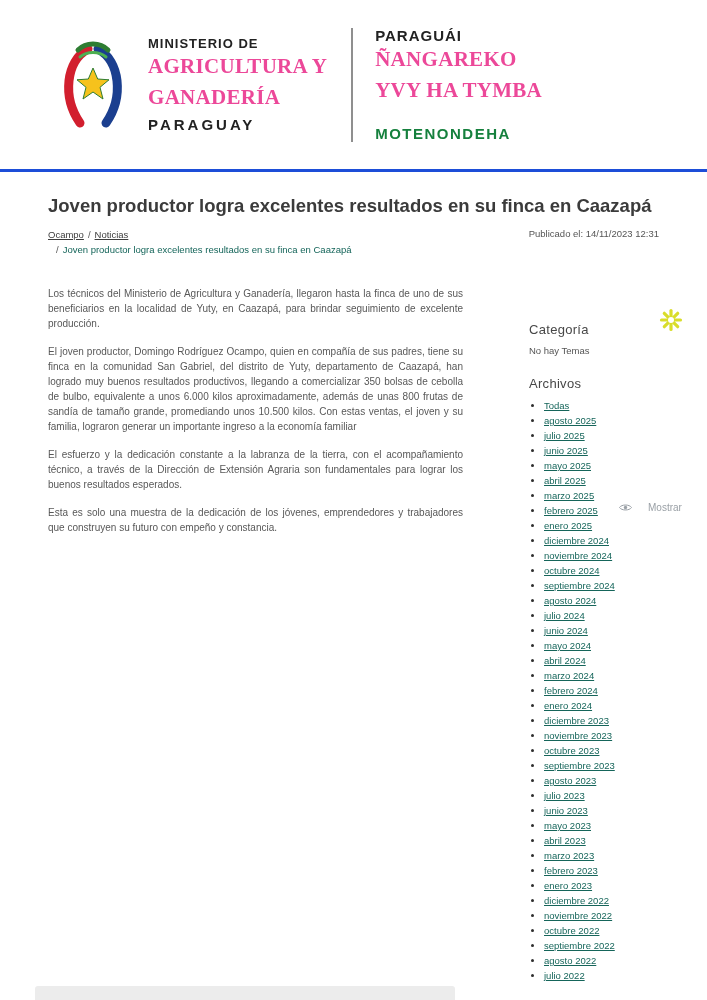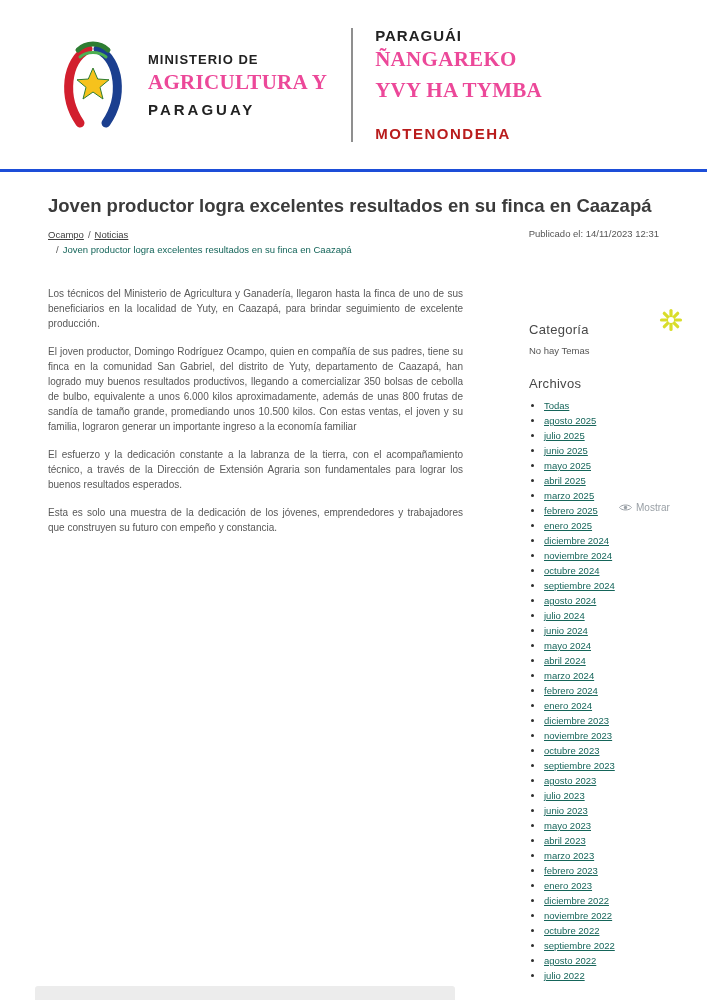--- a/index.html
+++ b/index.html
@@ -30,21 +30,21 @@
     font-size: 21px; font-weight: 700; line-height: 31px; color: #ec4899;
     letter-spacing: 0.3px;
   }
   .brand-country {
     font-size: 15px; font-weight: 700; letter-spacing: 3px; color: #222; margin-top: 3px;
   }
   .brand-small-right {
     font-size: 15px; font-weight: 700; letter-spacing: 1px; color: #222;
   }
   .brand-moto {
-    font-size: 15px; font-weight: 700; letter-spacing: 1.5px; color: #b91c1c; margin-top: 19px;
+    font-size: 15px; font-weight: 700; letter-spacing: 1.5px; color: #15803d; margin-top: 19px;
   }
   .header-divider {
     width: 0; height: 114px;
     border-left: 2px solid #8f8f8f;
     margin: 0 22px 0 24px;
   }
 
   
   .article-head { padding: 22px 48px 0 48px; }
   .page-title {
@@ -89,21 +89,21 @@
   ul.archives-list a {
     color: #15655a; text-decoration: underline; cursor: pointer;
   }
 
   
   .a11y-icon {
     position: absolute; top: 308px; left: 659px; width: 24px; height: 24px; cursor: pointer;
   }
   .show-tooltip {
     position: absolute; top: 500px; left: 615px;
-    display: flex; align-items: center; gap: 4px;
+    display: flex; align-items: center; gap: 16px;
     background: rgba(255,255,255,0.88);
     padding: 2px 4px; cursor: pointer;
   }
   .show-tooltip .label { font-size: 10px; color: #9aa0a6; }
 
   
   .footer-bar {
     position: absolute; left: 35px; bottom: 0; width: 420px; height: 14px;
     background: #ececec; border-radius: 3px 3px 0 0;
   }
@@ -118,20 +118,21 @@
       <path d="M48,14 C70,26 74,62 56,88" fill="none" stroke="#1b3f8f" stroke-width="9" stroke-linecap="round"></path>
       <path d="M28,15 C36,7 50,7 58,15" fill="none" stroke="#2e7d32" stroke-width="5" stroke-linecap="round"></path>
       <path d="M30,22 C37,16 49,16 56,22" fill="none" stroke="#4caf50" stroke-width="3" stroke-linecap="round"></path>
       <polygon points="43,33 47.7,44 59,44.8 50,52.3 53,64 43,57 33,64 36,52.3 27,44.8 38.3,44" fill="#f6c21c" stroke="#2e7d32" stroke-width="1"></polygon>
     </svg>
   </div>
 
   <div class="brand-block">
     <div class="brand-small">MINISTERIO DE</div>
     <div class="brand-big">AGRICULTURA Y</div>
+    <div class="brand-big">GANADERÍA</div>
     <div class="brand-country">PARAGUAY</div>
   </div>
 
   <div class="header-divider"></div>
 
   <div class="brand-block">
     <div class="brand-small-right">PARAGUÁI</div>
     <div class="brand-big">ÑANGAREKO</div>
     <div class="brand-big">YVY HA TYMBA</div>
     <div class="brand-moto">MOTENONDEHA</div>

